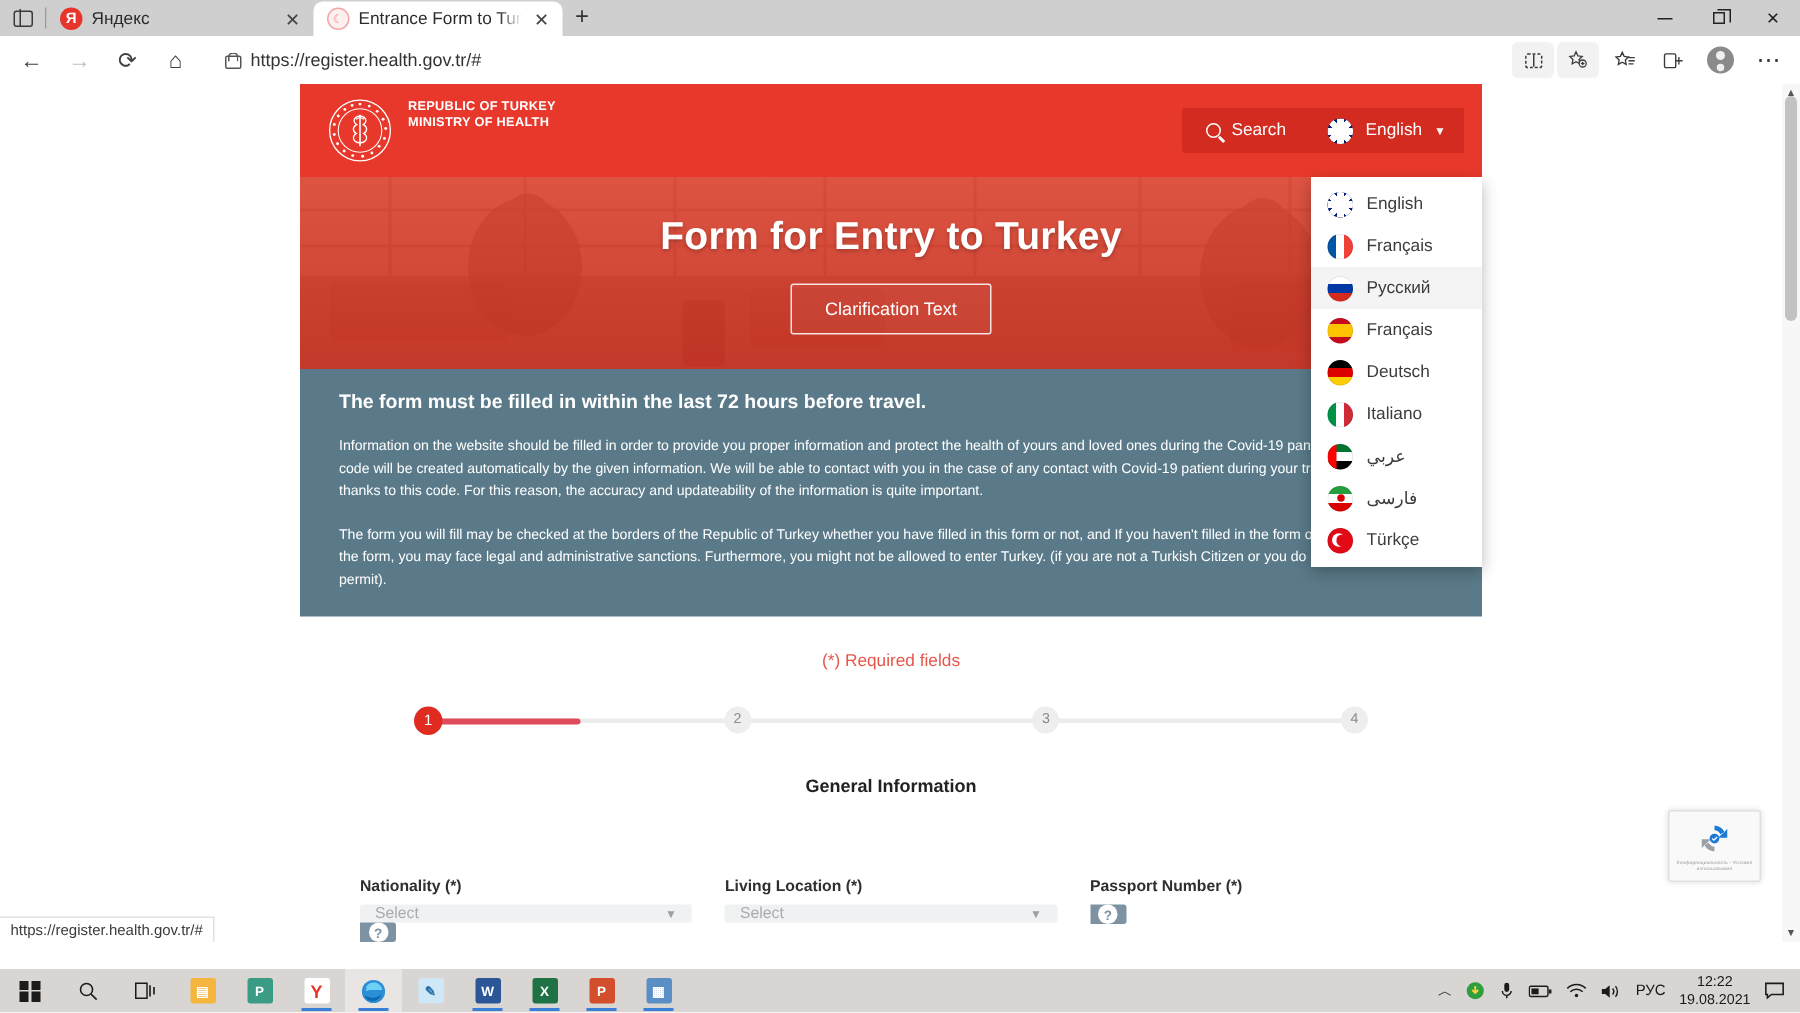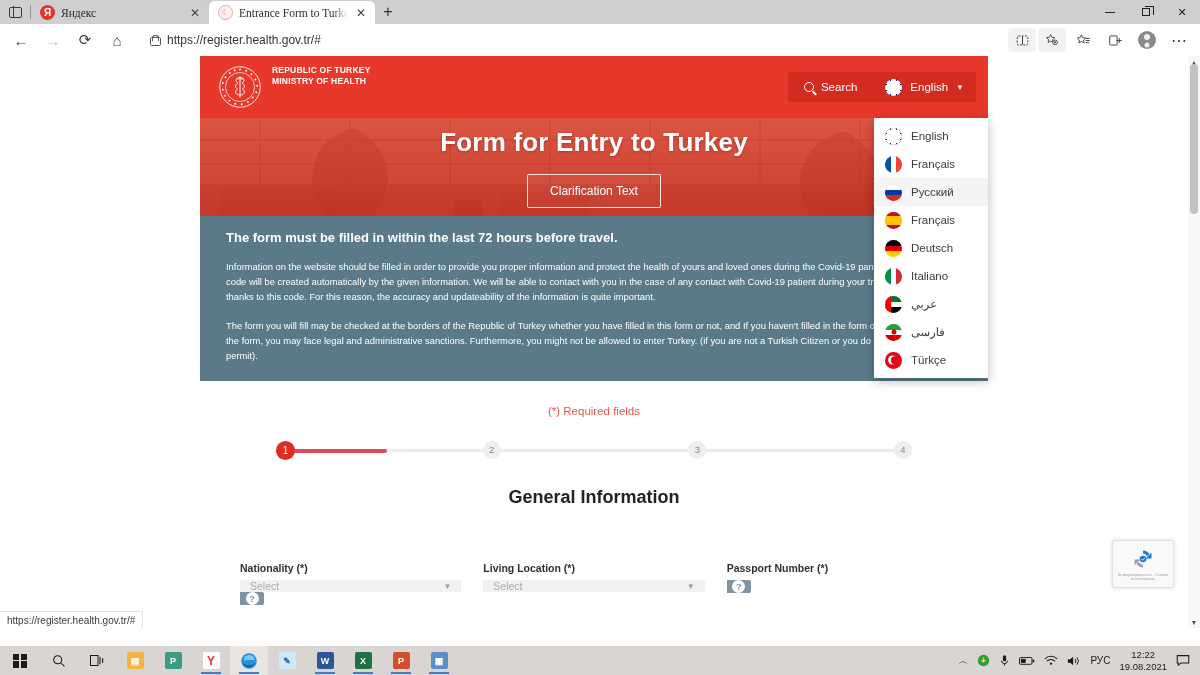--- a/index.html
+++ b/index.html
@@ -31,21 +31,20 @@
     height: 23px; display: flex; align-items: center; gap: 6px;
     padding: 0 7px 0 9px; font-size: 11.5px; color: #2b2b2b;
     border-radius: 6px 6px 0 0; position: relative; min-width: 0;
   }
   .tab.inactive { background: #cfcfcf; width: 178px; }
   .tab.active { background: #ffffff; width: 166px; }
   .tab-title {
     flex: 1; white-space: nowrap; overflow: hidden; font-size: 11.5px;
     -webkit-mask-image: linear-gradient(to right, #000 86%, transparent 100%);
     mask-image: linear-gradient(to right, #000 86%, transparent 100%);
-    font-family: Liberation Serif, serif;
   }
   .fav { width: 15px; height: 15px; flex: 0 0 15px; border-radius: 50%; position: relative; }
   .fav-yandex { background: #e8342a; color: #fff; font-size: 10px; font-weight: bold;
     display: flex; align-items: center; justify-content: center; }
   .fav-turkey { border: 1.4px solid #f0a8a8; background: #fdf0f0;
     display: flex; align-items: center; justify-content: center; }
   .fav-turkey i { color: #e8807f; font-size: 8px; font-style: normal; }
   .tab-x { width: 14px; height: 14px; display: flex; align-items: center; justify-content: center;
     font-size: 12px; color: #444; line-height: 1; }
   .newtab { width: 26px; height: 24px; display: flex; align-items: center; justify-content: center;
@@ -153,21 +152,21 @@
 
   .lang-menu {
     position: absolute; top: 62px; right: 0px; width: 114px; background: #fff;
     box-shadow: 0 3px 10px rgba(0,0,0,.28); z-index: 40; padding: 4px 0;
   }
   .lang-item { height: 28px; display: flex; align-items: center; gap: 9px; padding: 0 11px;
     font-size: 11.5px; color: #3c3c3c; }
   .lang-item.hl { background: #f4f4f4; }
 
   .hero {
-    height: 98px; position: relative; overflow: hidden;
+    height: 128px; position: relative; overflow: hidden;
     background: #c33020;
   }
   .hero-photo { position: absolute; inset: 0; }
   .hero-tint { position: absolute; inset: 0;
     background: linear-gradient(to bottom, rgba(225,55,35,.80), rgba(200,40,25,.86)); }
   .hero-inner { position: relative; z-index: 3; height: 100%; display: flex;
     flex-direction: column; align-items: center; justify-content: center; gap: 16px; }
   .hero-title { color: #fff; font-size: 26px; font-weight: bold; letter-spacing: .2px;
     text-shadow: 0 1px 3px rgba(0,0,0,.25); }
   .hero-btn { color: #fff; font-size: 12px; border: 1px solid rgba(255,255,255,.85);
@@ -186,21 +185,21 @@
     align-items: center; }
   .step-line { position: absolute; left: 9px; right: 9px; top: 10px; height: 3px;
     background: #ececec; border-radius: 2px; }
   .step-line-done { position: absolute; left: 9px; width: 102px; top: 10px; height: 3.5px;
     background: #e04a5c; border-radius: 2px; }
   .steps { position: relative; width: 100%; display: flex; justify-content: space-between; }
   .step { width: 18px; height: 18px; border-radius: 50%; background: #eeeeee; color: #8a8a8a;
     font-size: 9.5px; display: flex; align-items: center; justify-content: center; z-index: 2; }
   .step.active { background: #E02B20; color: #fff; width: 19px; height: 19px; font-size: 10px; }
 
-  .sec-title { font-size: 18px; font-weight: bold; color: #222; margin-bottom: 22px; }
+  .sec-title { font-size: 12px; font-weight: bold; color: #222; margin-bottom: 22px; }
 
   .grid { display: grid; grid-template-columns: 1fr 1fr 1fr; gap: 10px 22px; text-align: left; }
   .field-label { font-size: 10.5px; color: #2f2f2f; font-weight: bold; margin-bottom: 6px; margin-top: 32px; }
   .field-row { display: flex; align-items: stretch; flex-direction: column; }
   .ctrl { flex: 1; height: 26px; background: #f0f1f2; border: none; border-radius: 2px;
     display: flex; align-items: center; padding: 0 10px; font-size: 10.5px; color: #a8acb0; }
   .ctrl.with-help { border-radius: 2px 0 0 2px; }
   .sel-caret { margin-left: auto; color: #9aa0a6; font-size: 8px; }
   .helpbtn { width: 24px; background: #7d93a3; border-radius: 0 2px 2px 0;
     display: flex; align-items: center; justify-content: center; }

